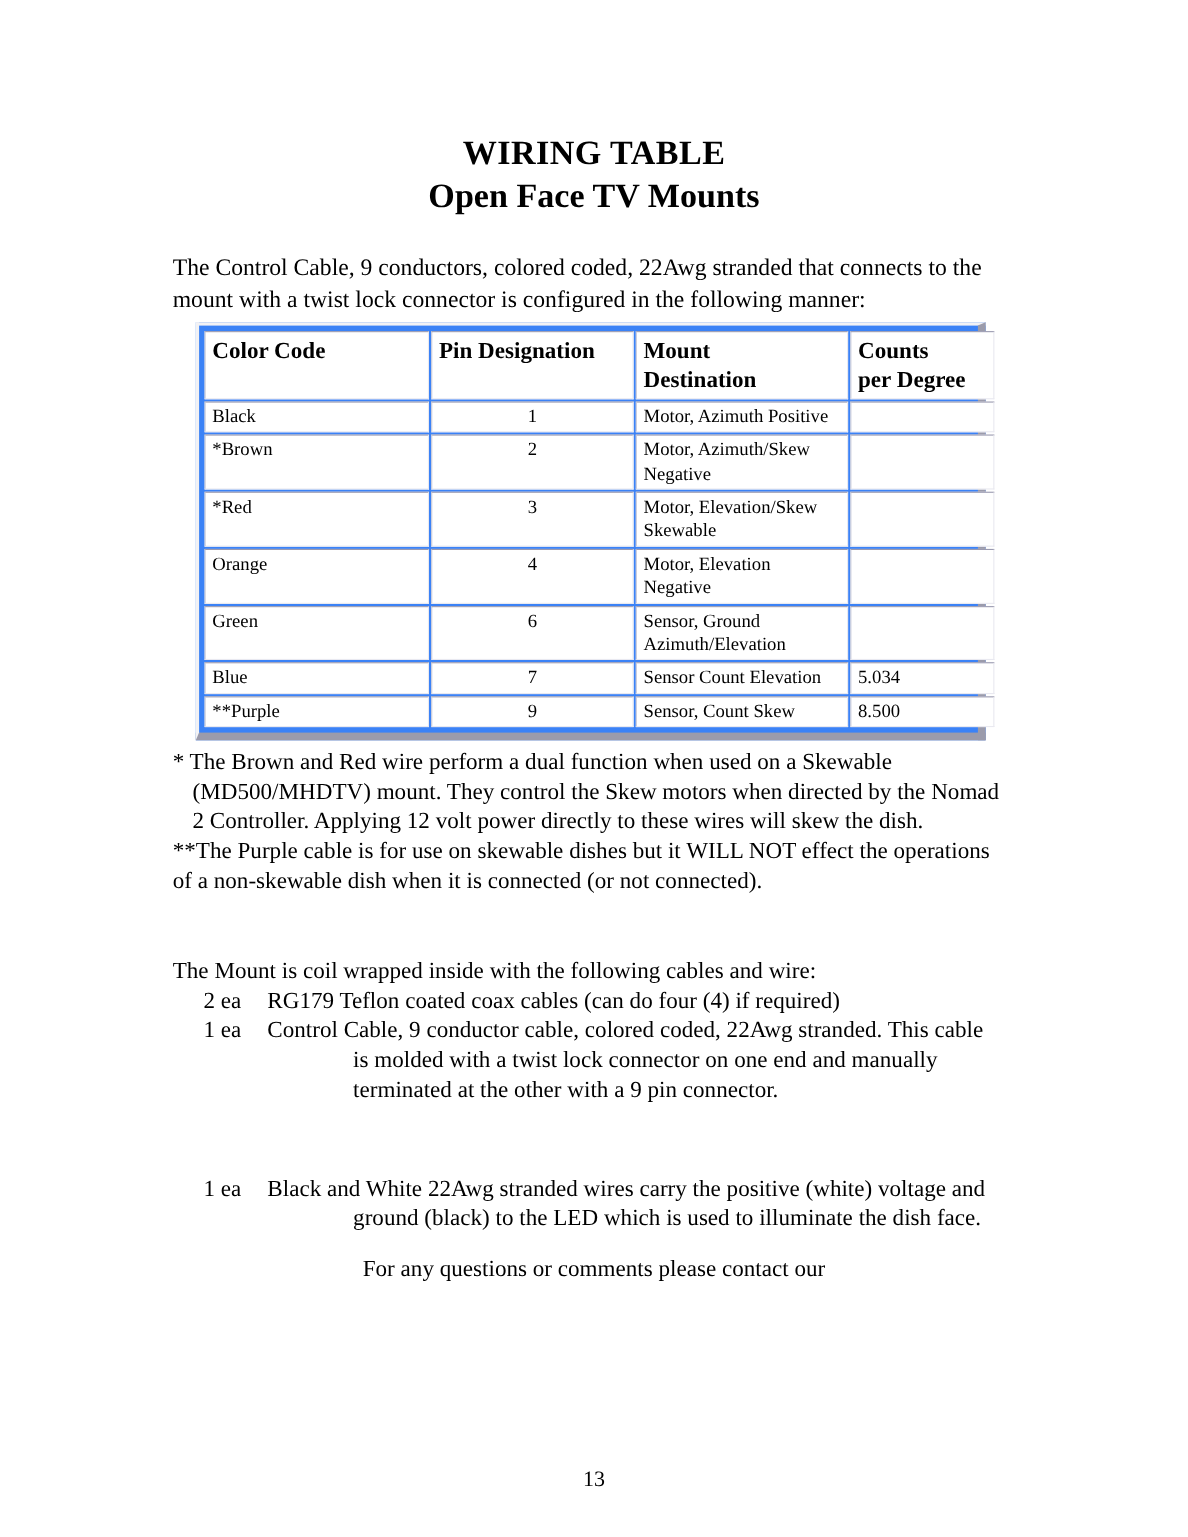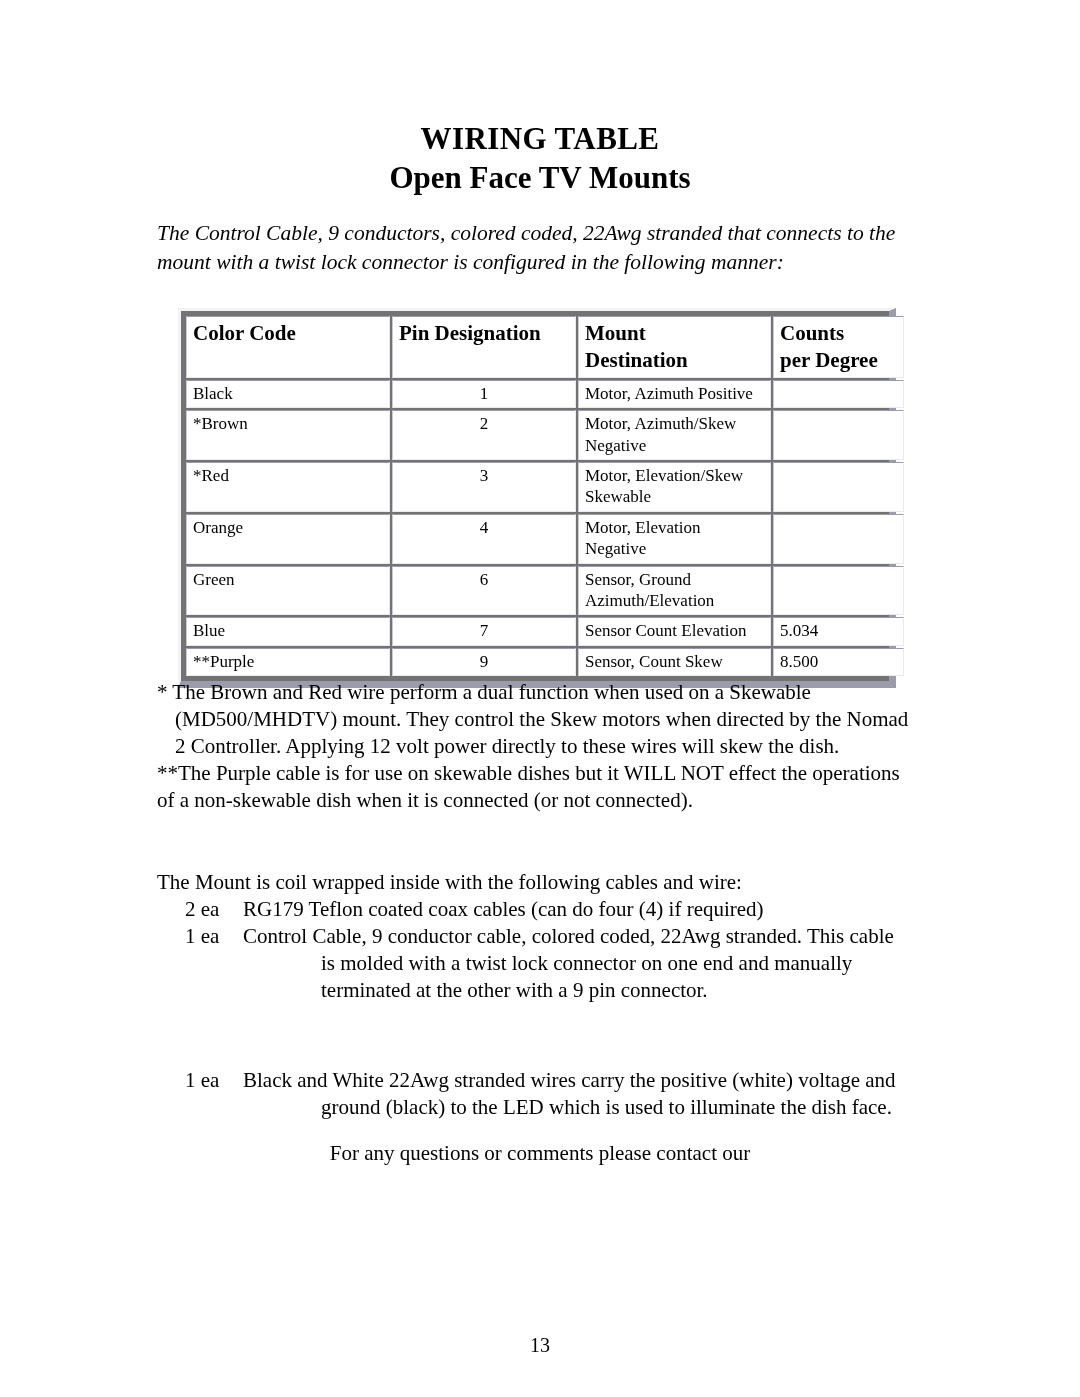--- a/index.html
+++ b/index.html
@@ -38,38 +38,37 @@
     font-size: 31px;
     font-weight: bold;
     line-height: 1.22;
     margin-top: 2px;
   }
 
   
   .intro {
     position: absolute;
     left: 157px;
-    top: 219px;
+    top: 229px;
     width: 740px;
     font-size: 21.5px;
     line-height: 1.33;
-    font-style: italic;
   }
 
   
   .table-frame {
     position: absolute;
     left: 178px;
-    top: 308px;
+    top: 293px;
     width: 718px;
     border-top: 3px solid #f2f2f5;
     border-left: 3px solid #f2f2f5;
     border-right: 7px solid #9b9bab;
     border-bottom: 7px solid #9b9bab;
-    background: #737373;
+    background: #3b82f6;
     box-sizing: border-box;
     padding: 3px;
   }
   table.wiring {
     border-collapse: separate;
     border-spacing: 2px;
     width: 100%;
     table-layout: fixed;
   }
   table.wiring td {

